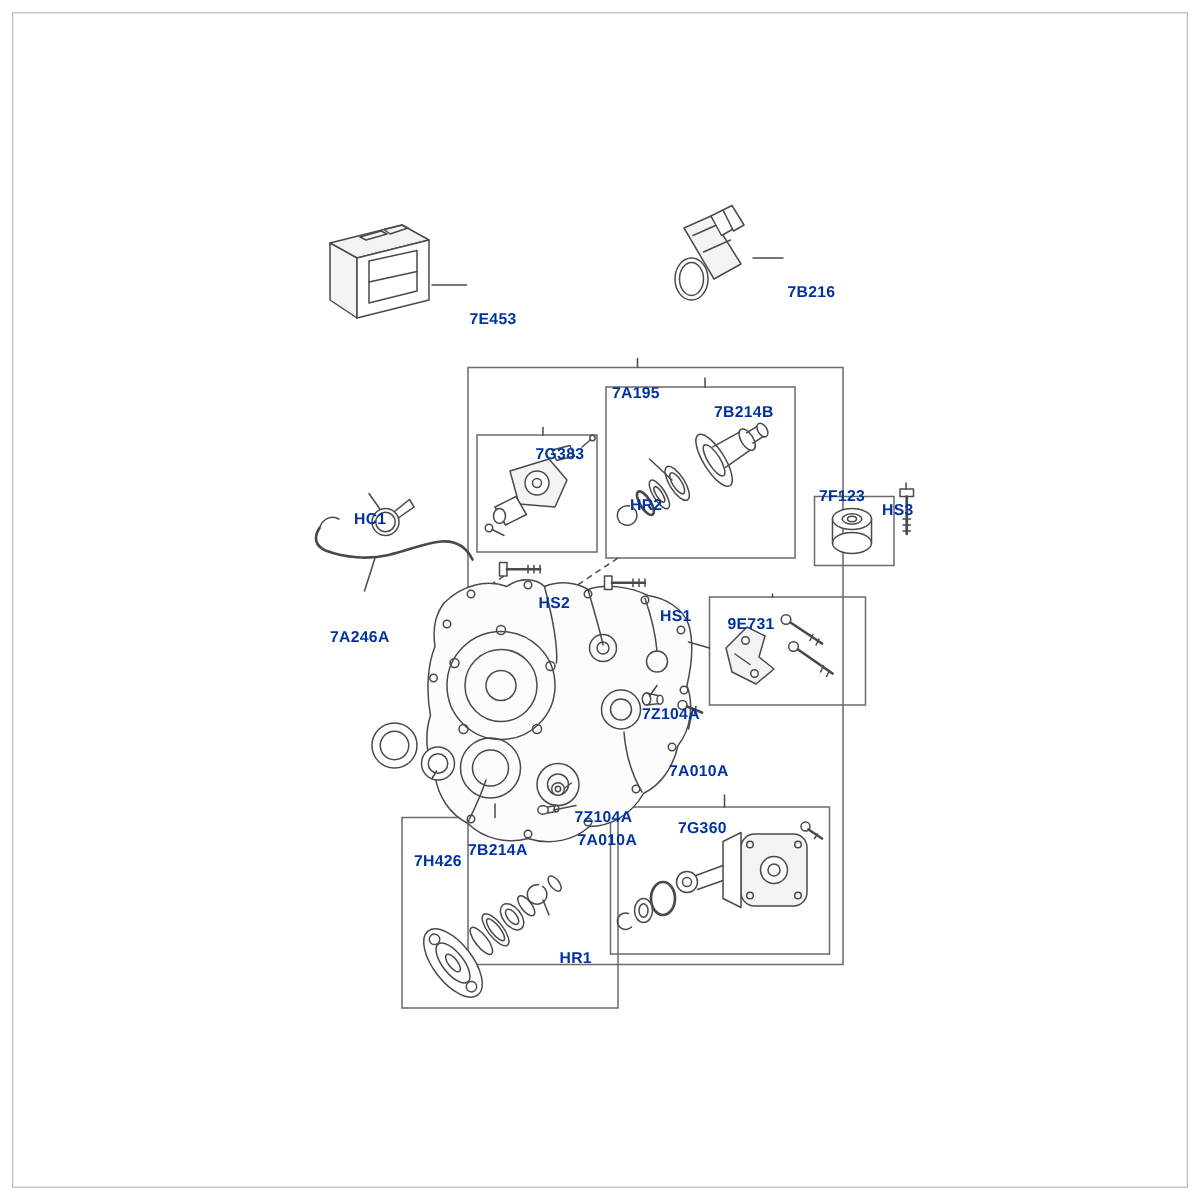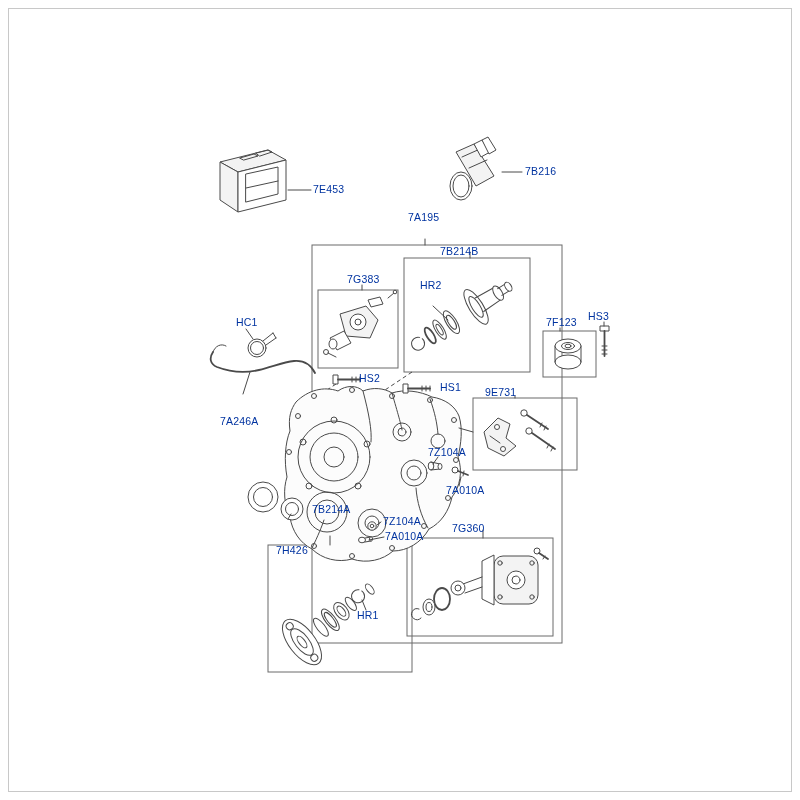--- a/index.html
+++ b/index.html
@@ -1,20 +1,20 @@
 <!DOCTYPE html>
 <html style="--label-color: #0033A0;"><head>
 <meta charset="utf-8">
 <style>
   html,body{margin:0;padding:0;background:#fff;}
   .canvas{position:relative;width:800px;height:800px;background:#fff;overflow:hidden;
           font-family:"Liberation Sans",sans-serif;}
   .frame{position:absolute;left:8px;top:8px;right:8px;bottom:8px;border:1px solid #c8c8c8;pointer-events:none;}
-  .callout{position:absolute;font-size:10.5px;font-weight:normal;line-height:1;
-           color:var(--label-color,#0033A0);letter-spacing:.2px;cursor:pointer;white-space:nowrap;}
+  .callout{position:absolute;font-size:10.5px;font-weight:bold;line-height:1;
+           color:var(--label-color,#0033A0);letter-spacing:.2px;cursor:pointer;white-space:nowrap;margin-top:24px;}
   svg{position:absolute;left:0;top:0;}
   .s{stroke:#4a4a4a;stroke-width:1;fill:none;stroke-linecap:round;stroke-linejoin:round;}
   .sf{stroke:#4a4a4a;stroke-width:1;fill:#f3f3f3;stroke-linejoin:round;}
   .sw{stroke:#4a4a4a;stroke-width:1;fill:#ffffff;stroke-linejoin:round;}
   .hw{stroke:#4a4a4a;stroke-width:1;fill:#fcfcfc;stroke-linejoin:round;}
   .box{stroke:#6a6a6a;stroke-width:1;fill:none;}
   .dash{stroke:#4a4a4a;stroke-width:1;fill:none;stroke-dasharray:4 3;}
   .t2{stroke-width:1.8;}
 </style>
 </head>
@@ -281,32 +281,32 @@
       <line class="s" x1="330" y1="536" x2="330" y2="545"></line>
       <line class="s" x1="381" y1="522" x2="377" y2="525"></line>
       <line class="s" x1="384" y1="537" x2="369" y2="540"></line>
       <line class="s" x1="366" y1="610" x2="362" y2="600"></line>
       <line class="s" x1="483" y1="530" x2="483" y2="538"></line>
     </g>
   </svg>
 
   <div class="callout" style="left:313px;top:184px">7E453</div>
   <div class="callout" style="left:525px;top:166px">7B216</div>
-  <div class="callout" style="left:408px;top:212px">7A195</div>
-  <div class="callout" style="left:440px;top:246px">7B214B</div>
-  <div class="callout" style="left:347px;top:274px">7G383</div>
-  <div class="callout" style="left:420px;top:280px">HR2</div>
+  <div class="callout" style="left:408px;top:233px">7A195</div>
+  <div class="callout" style="left:476px;top:246px">7B214B</div>
+  <div class="callout" style="left:357px;top:274px">7G383</div>
+  <div class="callout" style="left:420px;top:308px">HR2</div>
   <div class="callout" style="left:236px;top:317px">HC1</div>
-  <div class="callout" style="left:546px;top:317px">7F123</div>
+  <div class="callout" style="left:546px;top:302px">7F123</div>
   <div class="callout" style="left:588px;top:311px">HS3</div>
   <div class="callout" style="left:359px;top:373px">HS2</div>
   <div class="callout" style="left:440px;top:382px">HS1</div>
   <div class="callout" style="left:485px;top:387px">9E731</div>
-  <div class="callout" style="left:220px;top:416px">7A246A</div>
+  <div class="callout" style="left:220px;top:396px">7A246A</div>
   <div class="callout" style="left:428px;top:447px">7Z104A</div>
   <div class="callout" style="left:446px;top:485px">7A010A</div>
   <div class="callout" style="left:276px;top:545px">7H426</div>
-  <div class="callout" style="left:312px;top:504px">7B214A</div>
+  <div class="callout" style="left:312px;top:538px">7B214A</div>
   <div class="callout" style="left:383px;top:516px">7Z104A</div>
   <div class="callout" style="left:385px;top:531px">7A010A</div>
-  <div class="callout" style="left:357px;top:610px">HR1</div>
+  <div class="callout" style="left:373px;top:610px">HR1</div>
   <div class="callout" style="left:452px;top:523px">7G360</div>
 </div>
 
 </body></html>

